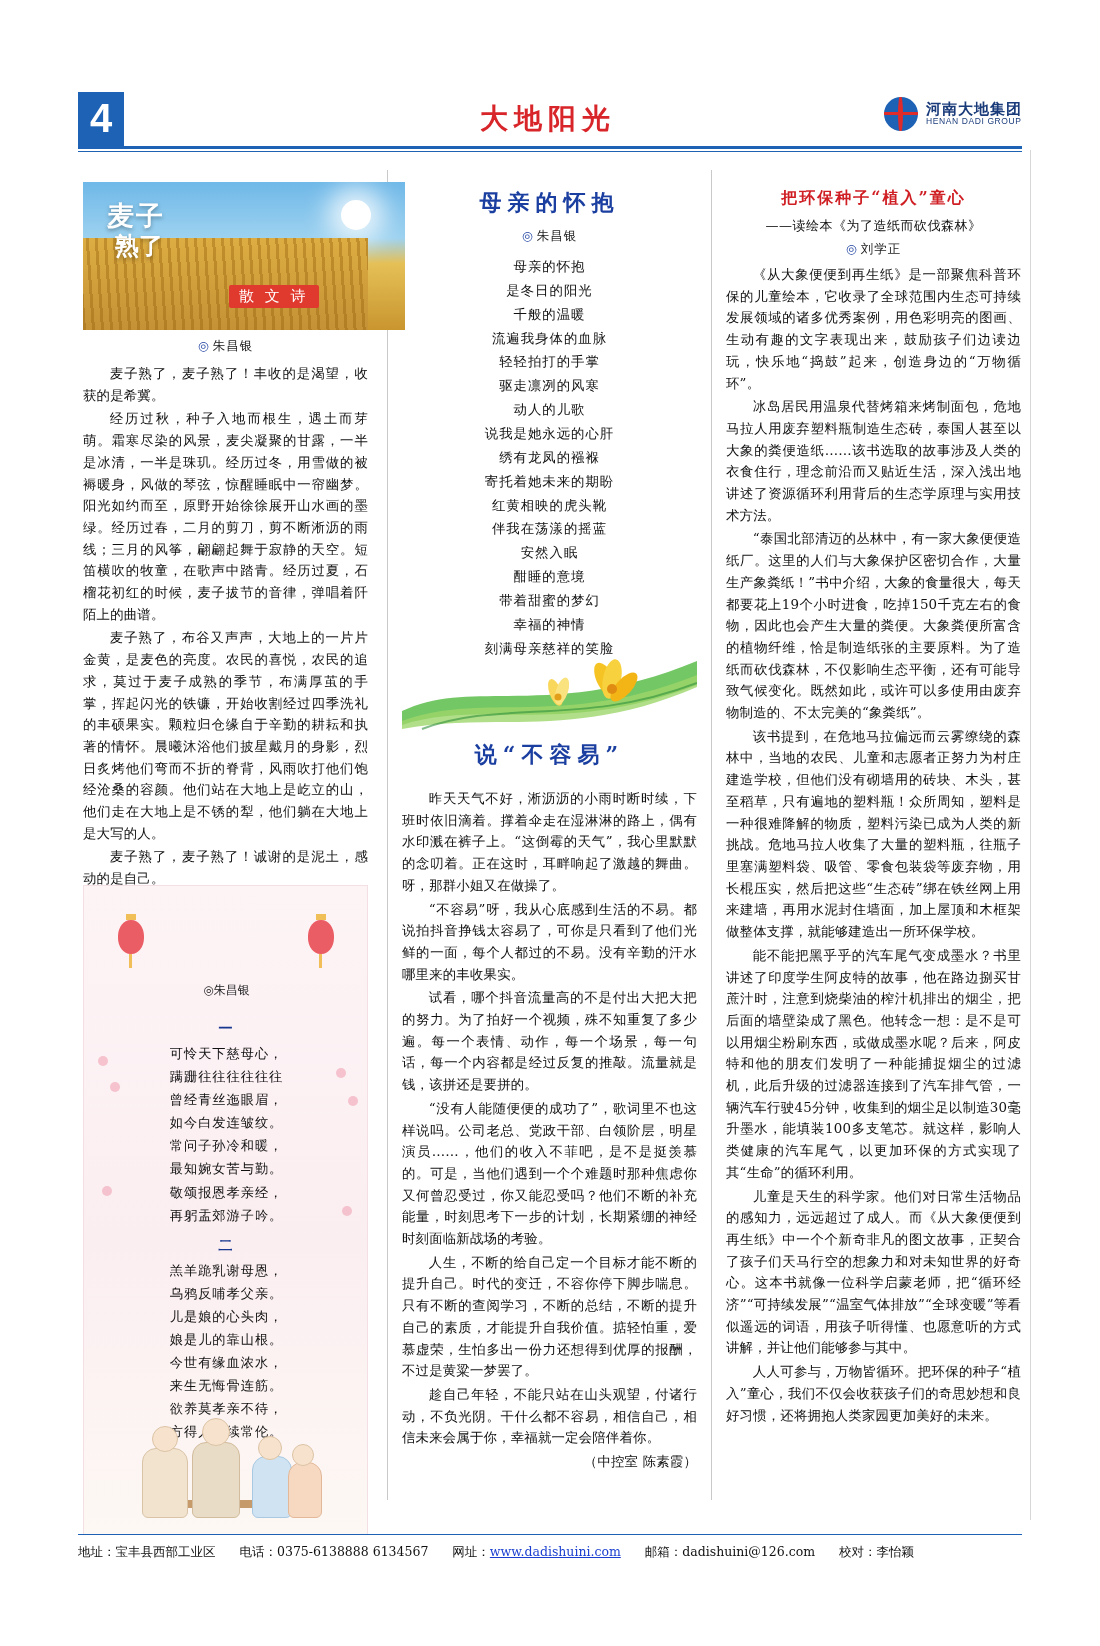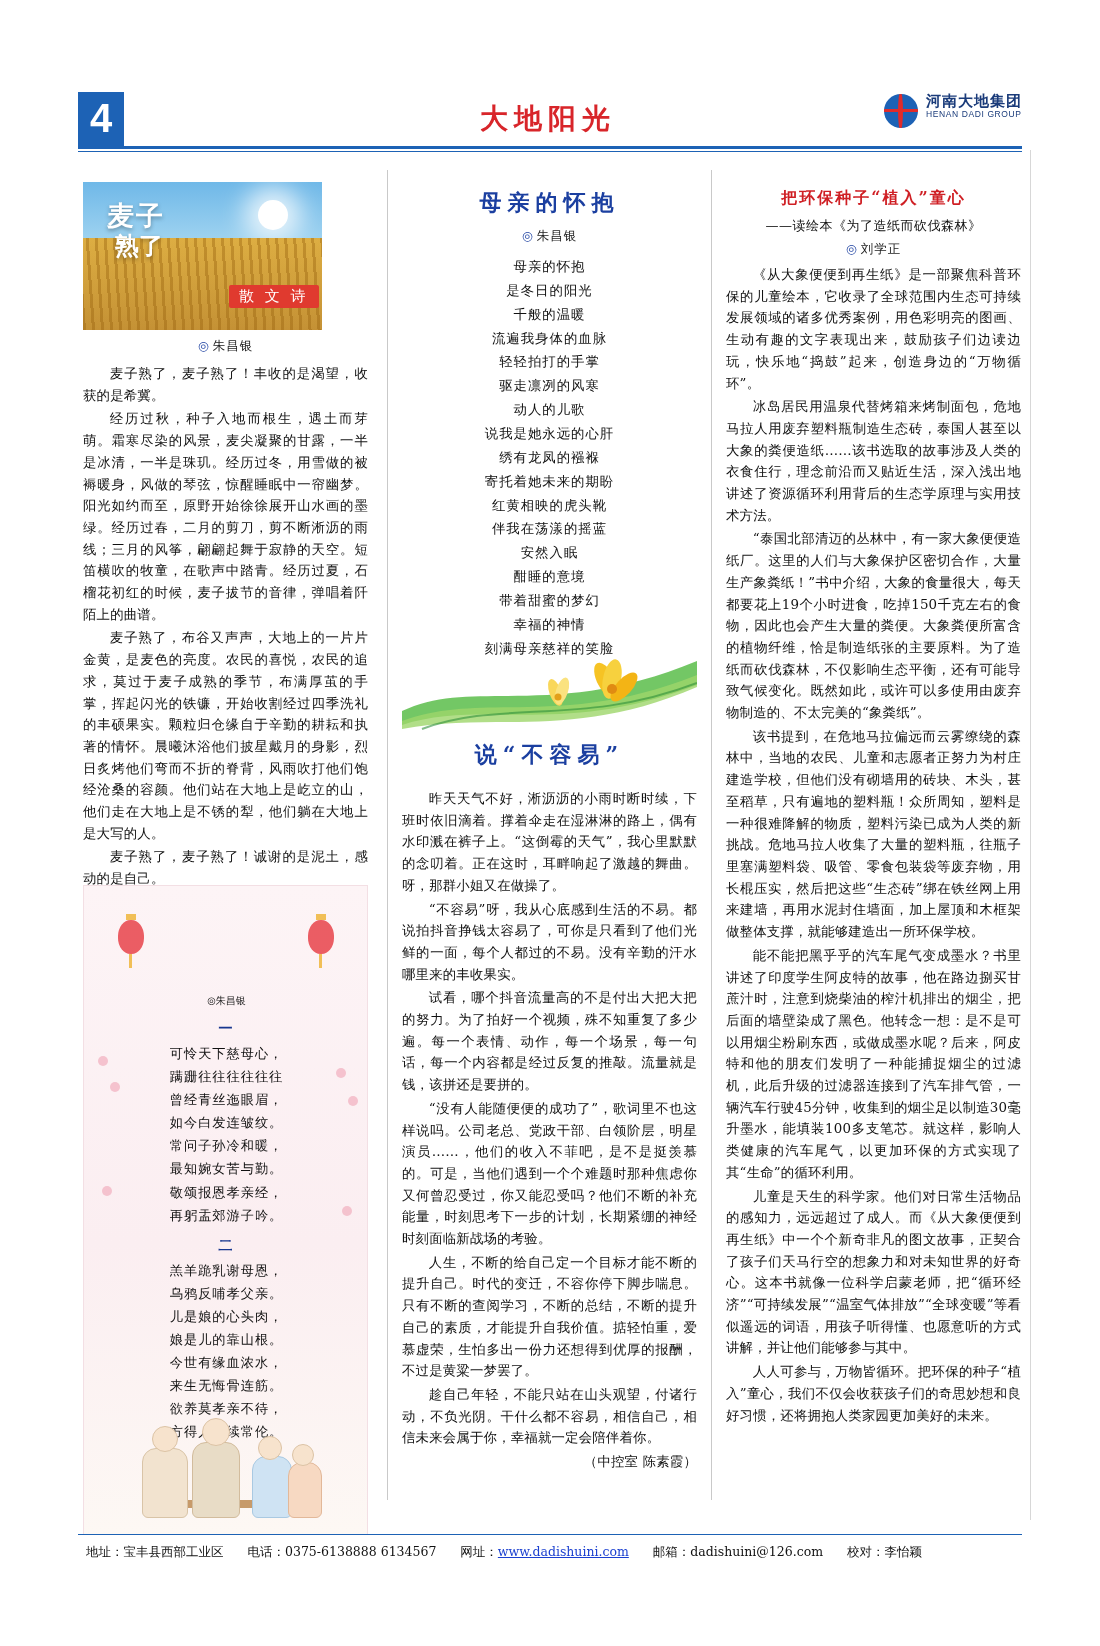--- a/index.html
+++ b/index.html
@@ -35,21 +35,21 @@
   .masthead-rule {
     position:absolute; left:0px; top:54px; width:944px; height:3px;
     background:#1d62b5;
   }
   .masthead-rule2 {
     position:absolute; left:0px; top:59px; width:944px; height:1px;
     background:#1d62b5;
   }
   .logo-wrap {
     position:absolute; right:0; top:2px; height:40px;
-    display:flex; gap:8px;
+    display:flex; align-items:center; gap:8px;
   }
   .logo-mark {
     width:34px; height:34px; border-radius:50%;
     background:#1d62b5; position:relative; overflow:hidden;
   }
   .logo-mark:before {
     content:""; position:absolute; left:-2px; top:15px; width:38px; height:3px;
     background:#e02b2b;
   }
   .logo-mark:after {
@@ -111,21 +111,21 @@
     margin:0 0 2px 0; text-indent:2em;
     letter-spacing:0.2px;
   }
   .poem-line {
     text-align:center; font-size:13.4px; line-height:1.78; color:#111;
     letter-spacing:1px;
   }
 
   
   .wheat-photo {
-    position:absolute; left:5px; top:12px; width:239px; height:148px;
+    position:absolute; left:5px; top:12px; width:322px; height:148px;
     background:linear-gradient(#6fb8e8 0%, #9dd2f0 38%, #e5c057 55%, #c9952f 100%);
     overflow:hidden;
   }
   .wheat-sun {
     position:absolute; right:34px; top:18px; width:30px; height:30px;
     border-radius:50%; background:#fff; box-shadow:0 0 24px 14px rgba(255,255,255,.75);
   }
   .wheat-ears {
     position:absolute; left:0; bottom:0; width:285px; height:92px;
     background:
@@ -156,21 +156,21 @@
     border:1px solid #f3dfe4;
     overflow:hidden;
   }
   .xie-title {
     position:absolute; left:0; top:44px; width:285px; text-align:center;
     font-size:24px; font-weight:bold; color:#17368f;
     letter-spacing:2px; font-family:"DejaVu Serif", serif;
   }
   .xie-byline {
     position:absolute; left:0; top:96px; width:285px; text-align:center;
-    font-size:10px; color:#222;margin-top:12px;
+    font-size:12px; color:#222;
   }
   .xie-num {
     text-align:center; color:#17368f; font-size:14px; font-weight:bold;
     letter-spacing:2px; margin:10px 0 4px;
   }
   .xie-lines { position:absolute; left:0; top:124px; width:285px; }
   .xie-line {
     text-align:center; font-size:13.2px; line-height:1.75; color:#111;
     letter-spacing:1px;
   }
@@ -215,21 +215,21 @@
     position:absolute; left:0px; top:455px; width:295px; height:105px;
     overflow:hidden;
   }
 
   
   .footer-rule {
     position:absolute; left:78px; top:1534px; width:944px; height:1px;
     background:#1d62b5;
   }
   .footer {
-    position:absolute; left:86px; top:1544px; width:944px;
+    position:absolute; left:78px; top:1544px; width:944px;
     font-size:12.5px; color:#111; display:flex; gap:24px;
     font-family:"DejaVu Serif", serif;
   }
   .footer a { color:#1a3fd0; text-decoration:underline; }
   .footer span.k { white-space:nowrap; }
 </style>
 </head>
 <body>
 
 <div class="page">

